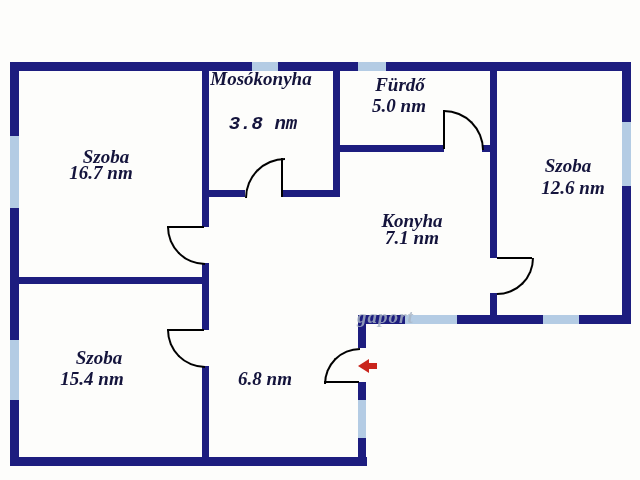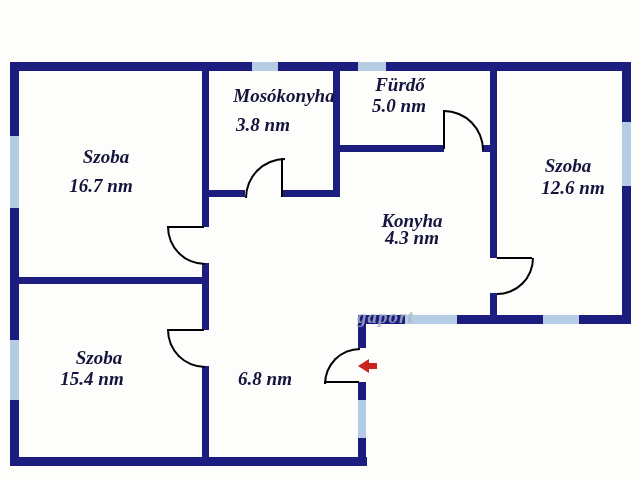--- a/index.html
+++ b/index.html
@@ -99,32 +99,32 @@
   <div class="leaf" style="left:324px;top:381px;width:35px;height:2px;"></div>
 
   <div class="entry-arrow">
     <div class="head"></div>
     <div class="stem"></div>
   </div>
 
   <div class="watermark">gaport</div>
 
   <div class="room-label fs19" style="left:106px;top:156px;">Szoba</div>
-  <div class="room-label fs19" style="left:101px;top:185px;">16.7 nm</div>
+  <div class="room-label fs19" style="left:101px;top:172px;">16.7 nm</div>
 
-  <div class="room-label fs19" style="left:261px;top:95px;margin-left:23px;">Mosókonyha</div>
-  <div class="room-label fs19" style="left:263px;top:124px;">3.8 nm</div>
+  <div class="room-label fs19" style="left:261px;top:78px;">Mosókonyha</div>
+  <div class="room-label fs19" style="left:263px;top:124px;font-family:Liberation Mono, monospace;">3.8 nm</div>
 
   <div class="room-label fs19" style="left:400px;top:84px;text-align:center;">Fürdő</div>
   <div class="room-label fs19" style="left:399px;top:105px;">5.0 nm</div>
 
   <div class="room-label fs19" style="left:568px;top:165px;">Szoba</div>
   <div class="room-label fs19" style="left:573px;top:187px;">12.6 nm</div>
 
   <div class="room-label fs19" style="left:412px;top:220px;">Konyha</div>
-  <div class="room-label fs19" style="left:412px;top:237px;">4.3 nm</div>
+  <div class="room-label fs19" style="left:412px;top:237px;">7.1 nm</div>
 
   <div class="room-label fs19" style="left:99px;top:357px;">Szoba</div>
   <div class="room-label fs19" style="left:92px;top:378px;">15.4 nm</div>
 
   <div class="room-label fs19" style="left:265px;top:378px;">6.8 nm</div>
 
 </div>
 
 </body></html>

